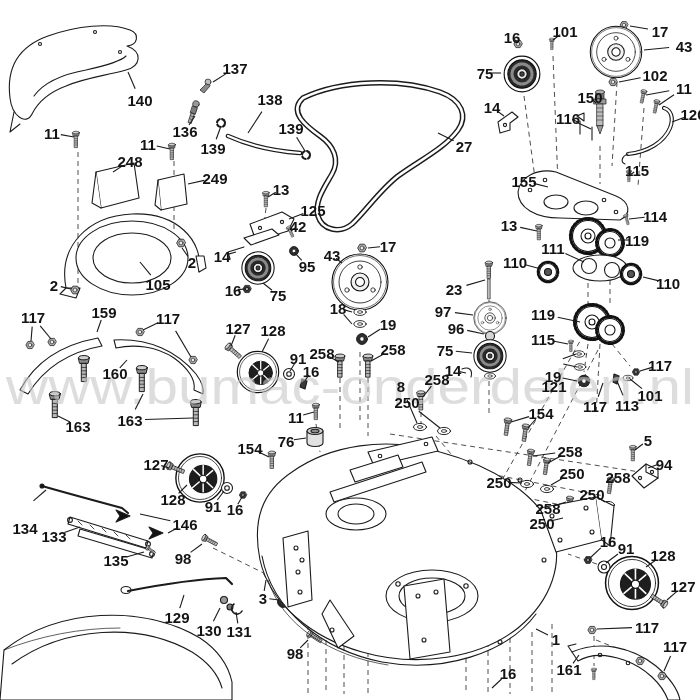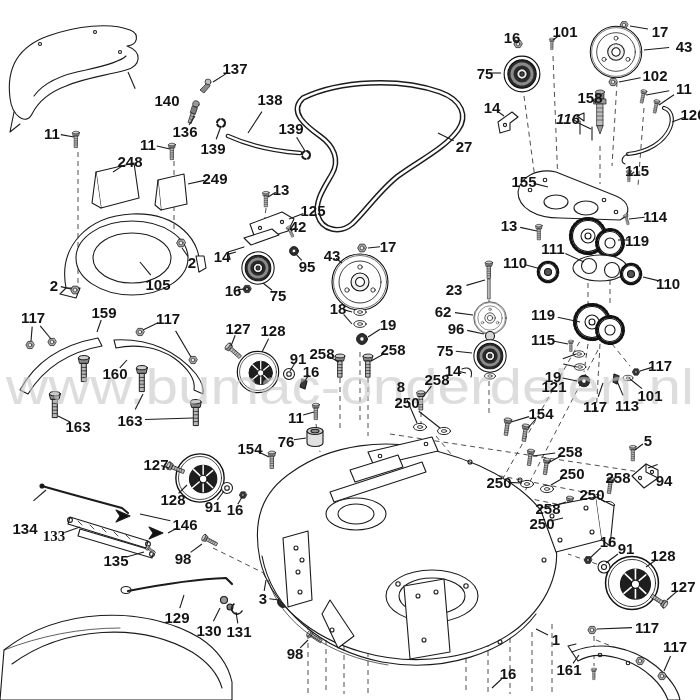--- a/index.html
+++ b/index.html
@@ -546,21 +546,21 @@
     <line x1="656.2" y1="559.8" x2="646" y2="567"></line>
     <line x1="676.6" y1="591.6" x2="667" y2="600"></line>
     <line x1="632.0" y1="627.6" x2="597" y2="629"></line>
     <line x1="670.6" y1="656.0" x2="664" y2="671"></line>
     <line x1="548.0" y1="635.0" x2="536" y2="629"></line>
     <line x1="573.0" y1="663.4" x2="579" y2="655"></line>
     <line x1="501.6" y1="679.0" x2="492" y2="688"></line>
   </svg>
 
 <div class="layer">
-    <div class="callout" style="left: 140px; top: 100px; margin-left: 27px;">140</div>
+    <div class="callout" style="left: 140px; top: 100px;">140</div>
     <div class="callout" style="left: 235px; top: 68px;">137</div>
     <div class="callout" style="left: 185px; top: 131px;">136</div>
     <div class="callout" style="left: 270px; top: 99px;">138</div>
     <div class="callout" style="left: 213px; top: 148px;">139</div>
     <div class="callout" style="left: 291px; top: 128px;">139</div>
     <div class="callout" style="left: 52px; top: 133px;">11</div>
     <div class="callout" style="left: 148px; top: 144px;">11</div>
     <div class="callout" style="left: 130px; top: 161px;">248</div>
     <div class="callout" style="left: 215px; top: 178px;">249</div>
     <div class="callout" style="left: 464px; top: 146px;">27</div>
@@ -577,36 +577,36 @@
     <div class="callout" style="left: 388px; top: 246px;">17</div>
     <div class="callout" style="left: 332px; top: 255px;">43</div>
     <div class="callout" style="left: 338px; top: 308px;">18</div>
     <div class="callout" style="left: 388px; top: 324px;">19</div>
     <div class="callout" style="left: 512px; top: 37px;">16</div>
     <div class="callout" style="left: 565px; top: 31px;">101</div>
     <div class="callout" style="left: 660px; top: 31px;">17</div>
     <div class="callout" style="left: 684px; top: 46px;">43</div>
     <div class="callout" style="left: 485px; top: 73px;">75</div>
     <div class="callout" style="left: 655px; top: 75px; text-align: center;">102</div>
-    <div class="callout" style="left: 590px; top: 97px;">158</div>
+    <div class="callout" style="left: 590px; top: 97px;">150</div>
     <div class="callout" style="left: 684px; top: 88px;">11</div>
     <div class="callout" style="left: 693px; top: 114px;">120</div>
     <div class="callout" style="left: 492px; top: 107px;">14</div>
-    <div class="callout" style="left: 568px; top: 118px; font-style: italic;">116</div>
+    <div class="callout" style="left: 568px; top: 118px;">116</div>
     <div class="callout" style="left: 637px; top: 170px;">115</div>
     <div class="callout" style="left: 524px; top: 181px;">155</div>
     <div class="callout" style="left: 509px; top: 225px;">13</div>
     <div class="callout" style="left: 655px; top: 216px;">114</div>
     <div class="callout" style="left: 637px; top: 240px;">119</div>
     <div class="callout" style="left: 553px; top: 248px;">111</div>
     <div class="callout" style="left: 515px; top: 262px;">110</div>
     <div class="callout" style="left: 668px; top: 283px;">110</div>
     <div class="callout" style="left: 543px; top: 314px;">119</div>
     <div class="callout" style="left: 454px; top: 289px;">23</div>
-    <div class="callout" style="left: 443px; top: 311px;">62</div>
+    <div class="callout" style="left: 443px; top: 311px;">97</div>
     <div class="callout" style="left: 456px; top: 328px;">96</div>
     <div class="callout" style="left: 445px; top: 350px;">75</div>
     <div class="callout" style="left: 393px; top: 349px;">258</div>
     <div class="callout" style="left: 322px; top: 353px;">258</div>
     <div class="callout" style="left: 543px; top: 339px;">115</div>
     <div class="callout" style="left: 554px; top: 362px; margin-top: 24px;">121</div>
     <div class="callout" style="left: 553px; top: 376px;">19</div>
     <div class="callout" style="left: 660px; top: 365px;">117</div>
     <div class="callout" style="left: 650px; top: 395px;">101</div>
     <div class="callout" style="left: 627px; top: 405px;">113</div>
@@ -628,37 +628,37 @@
     <div class="callout" style="left: 311px; top: 371px;">16</div>
     <div class="callout" style="left: 296px; top: 417px;">11</div>
     <div class="callout" style="left: 286px; top: 441px;">76</div>
     <div class="callout" style="left: 250px; top: 448px;">154</div>
     <div class="callout" style="left: 156px; top: 464px;">127</div>
     <div class="callout" style="left: 173px; top: 499px;">128</div>
     <div class="callout" style="left: 213px; top: 506px;">91</div>
     <div class="callout" style="left: 235px; top: 509px;">16</div>
     <div class="callout" style="left: 185px; top: 524px;">146</div>
     <div class="callout" style="left: 25px; top: 508px; margin-top: 20px;">134</div>
-    <div class="callout" style="left: 54px; top: 536px; font-family: Liberation Serif, serif;">133</div>
+    <div class="callout" style="left: 54px; top: 536px;">133</div>
     <div class="callout" style="left: 116px; top: 560px;">135</div>
     <div class="callout" style="left: 183px; top: 558px;">98</div>
     <div class="callout" style="left: 263px; top: 598px;">3</div>
     <div class="callout" style="left: 177px; top: 617px;">129</div>
     <div class="callout" style="left: 209px; top: 630px;">130</div>
     <div class="callout" style="left: 239px; top: 631px; text-align: right;">131</div>
     <div class="callout" style="left: 295px; top: 653px;">98</div>
     <div class="callout" style="left: 570px; top: 451px;">258</div>
     <div class="callout" style="left: 572px; top: 473px;">250</div>
     <div class="callout" style="left: 499px; top: 482px;">250</div>
     <div class="callout" style="left: 618px; top: 477px;">258</div>
     <div class="callout" style="left: 592px; top: 494px;">250</div>
     <div class="callout" style="left: 548px; top: 508px;">258</div>
     <div class="callout" style="left: 542px; top: 523px;">250</div>
     <div class="callout" style="left: 648px; top: 440px;">5</div>
-    <div class="callout" style="left: 664px; top: 480px;">94</div>
+    <div class="callout" style="left: 664px; top: 464px;">94</div>
     <div class="callout" style="left: 608px; top: 541px;">16</div>
     <div class="callout" style="left: 626px; top: 548px;">91</div>
     <div class="callout" style="left: 663px; top: 555px;">128</div>
     <div class="callout" style="left: 683px; top: 586px;">127</div>
     <div class="callout" style="left: 647px; top: 627px;">117</div>
     <div class="callout" style="left: 675px; top: 646px;">117</div>
     <div class="callout" style="left: 556px; top: 639px;">1</div>
     <div class="callout" style="left: 569px; top: 669px;">161</div>
     <div class="callout" style="left: 508px; top: 673px;">16</div>
   </div>

